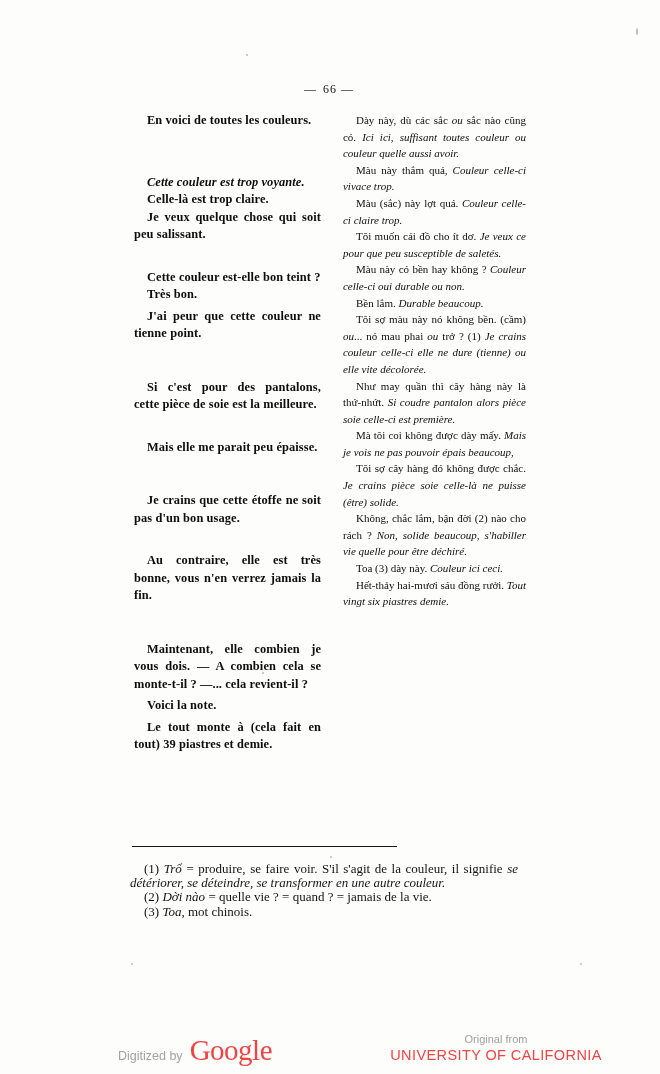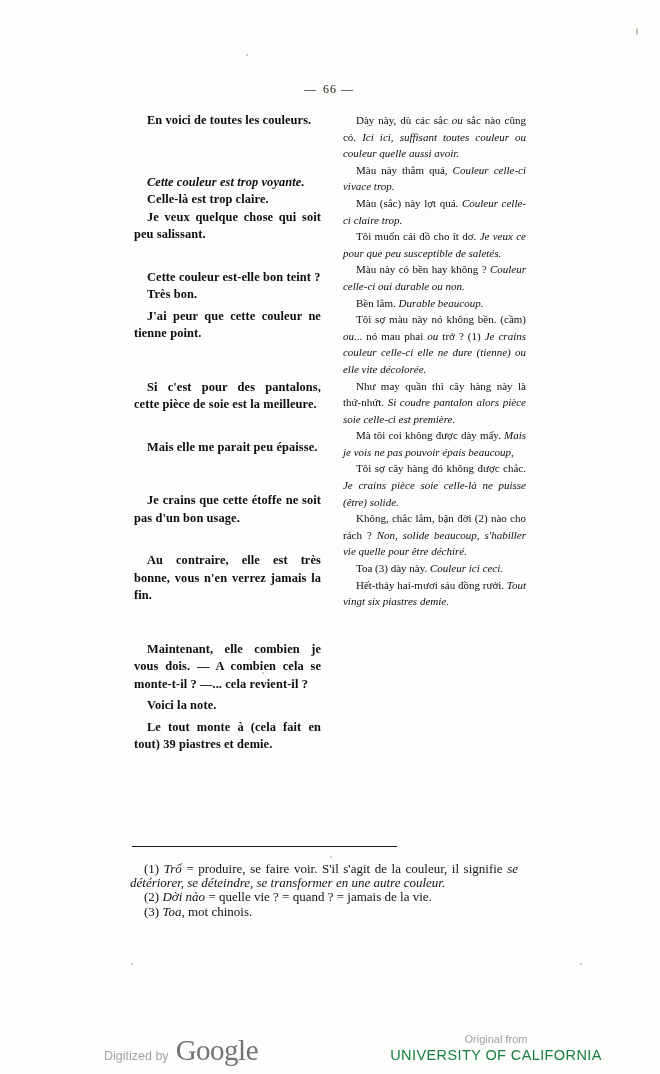--- a/index.html
+++ b/index.html
@@ -117,49 +117,49 @@
 
   .footer {
     position: absolute;
     top: 1026px;
     left: 0;
     width: 660px;
     height: 48px;
   }
   .digitized {
     position: absolute;
-    left: 104px;
+    left: 118px;
     top: 8px;
     display: flex;
     align-items: baseline;
     gap: 7px;
     color: #9b9b9b;
   }
   .digitized .lbl {
     font-family: "Liberation Sans", sans-serif;
     font-size: 12.5px;
     color: #a2a2a2;
   }
   .digitized .glogo {
     font-family: "Liberation Serif", "DejaVu Serif", serif;
     font-size: 29px;
-    color: #737373;
+    color: #ef4444;
     letter-spacing: -0.5px;
   }
   .original {
     position: absolute;
     left: 386px;
     top: 6px;
     text-align: center;
     width: 220px;
     color: #a0a0a0;
     font-family: "Liberation Sans", sans-serif;
   }
   .original .small { font-size: 11px; display: block; line-height: 15px; }
-  .original .univ  { font-size: 14.5px; display: block; letter-spacing: 0.4px; color: #15803d; text-align: center; }
+  .original .univ  { font-size: 14.5px; display: block; letter-spacing: 0.4px; color: #ef4444; text-align: center; }
 
   .speck {
     position: absolute;
     background: #bdbdb6;
     border-radius: 50%;
     z-index: 3;
   }
 </style>
 </head>
 <body>

